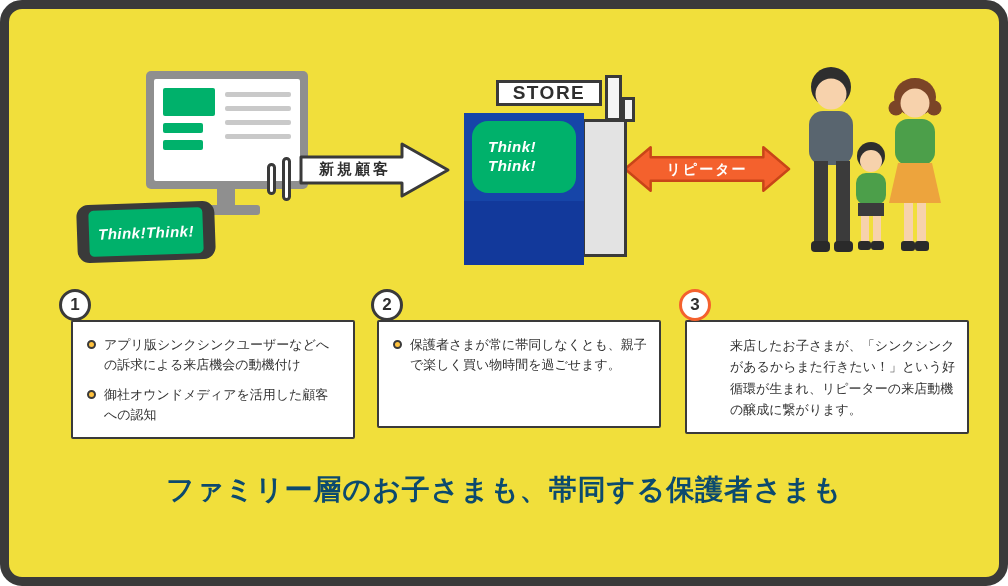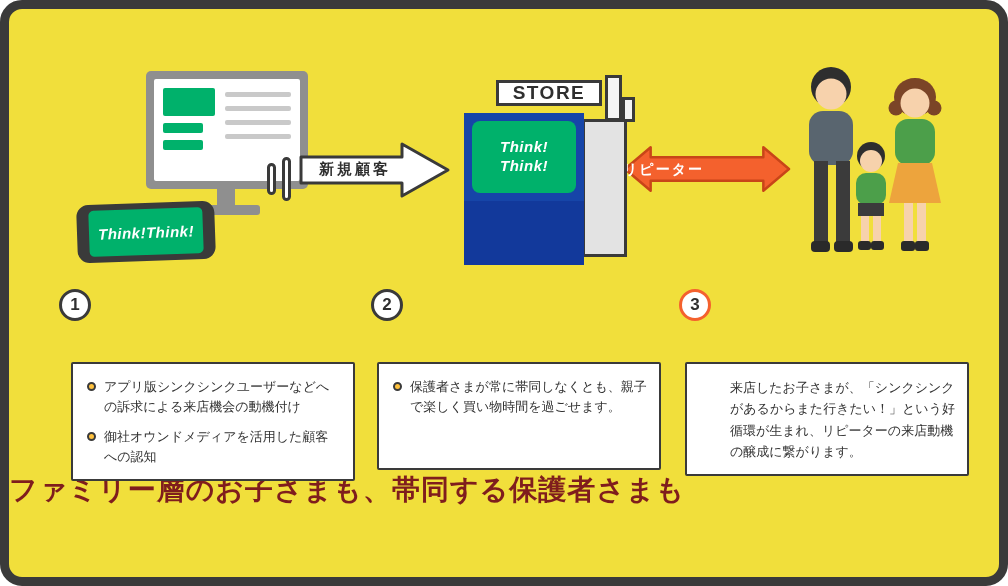--- a/index.html
+++ b/index.html
@@ -80,81 +80,81 @@
   .sign-post2 { position:absolute; left:613px; top:88px; width:13px; height:25px; background:#F4F4F4; border:3px solid #3A3A3A; z-index:1; }
   .kiosk-side {
     position:absolute; left:573px; top:110px; width:45px; height:138px;
     background:#E3E3E3; border:3px solid #3A3A3A; z-index:1;
   }
   .kiosk-front {
     position:absolute; left:455px; top:104px; width:120px; height:88px;
     background:#1645A8; z-index:2; padding:8px;
   }
   .kiosk-screen {
-    width:100%; height:100%; background:#00B16B; border-radius:8px;
+    width:100%; height:100%; background:#00B16B; border-radius:16px;
     display:flex; flex-direction:column; justify-content:center;
-    padding-left:28px;
+    padding-left:16px;
   }
   .kiosk-screen span {
     display:block; color:#ffffff; font-weight:bold; font-style:italic;
     font-size:15px; line-height:1.25; letter-spacing:0.5px;
   }
   .kiosk-lower {
     position:absolute; left:455px; top:192px; width:120px; height:64px;
     background:#12399B; z-index:2;
   }
 
   
   .arrow2 { position:absolute; left:614px; top:128px; width:168px; height:64px; }
   .arrow2-label {
     position:absolute; left:614px; top:152px; width:168px;
-    text-align:left; color:#ffffff; font-weight:bold; font-size:14px;
+    text-align:center; color:#ffffff; font-weight:bold; font-size:14px;
     letter-spacing:2px; white-space:nowrap;
   }
 
   
   .family { position:absolute; left:788px; top:52px; width:152px; height:205px; }
 
   
   .step-circle {
     position:absolute; width:32px; height:32px; border-radius:50%;
     background:#ffffff; border:3px solid #3A3A3A;
     display:flex; align-items:center; justify-content:center;
     font-weight:bold; font-size:17px; color:#2F2F2F; z-index:5;
   }
   .step-circle.c1 { left:50px;  top:280px; }
   .step-circle.c2 { left:362px; top:280px; }
   .step-circle.c3 { left:670px; top:280px; border-color:#F4612D; }
 
   .step-box {
     position:absolute; top:311px; width:284px; min-height:108px;
     background:#ffffff; border:2px solid #3A3A3A; border-radius:2px;
-    padding:13px 12px 11px 14px; z-index:4;margin-top:42px;
+    padding:13px 12px 11px 14px; z-index:4;
   }
   .step-box.b1 { left:62px; }
   .step-box.b2 { left:368px; }
   .step-box.b3 { left:676px;padding-left:43px; }
 
   .bullet-item { display:flex; align-items:flex-start; }
   .bullet-item + .bullet-item { margin-top:10px; }
   .dot {
     flex:none; width:9px; height:9px; border-radius:50%;
     background:#FFC23E; border:2px solid #3A3A3A;
     margin:5px 8px 0 0;
   }
   .bullet-text, .plain-text {
     font-size:13px; line-height:1.55; color:#333333;
   }
   .plain-text { line-height:1.65; }
 
   
   .headline {
     position:absolute; left:0; right:0; top:460;
-    top:460px; 
-    color:#7f1d1d; font-weight:bold; font-size:28px;
+    top:460px; text-align:center;
+    color:#0c4a6e; font-weight:bold; font-size:28px;
     line-height:1.5; letter-spacing:1px;
   }
 </style>
 </head>
 <body>
 
 <div class="canvas">
 
   <div class="monitor-frame">
     <div class="monitor-screen">

